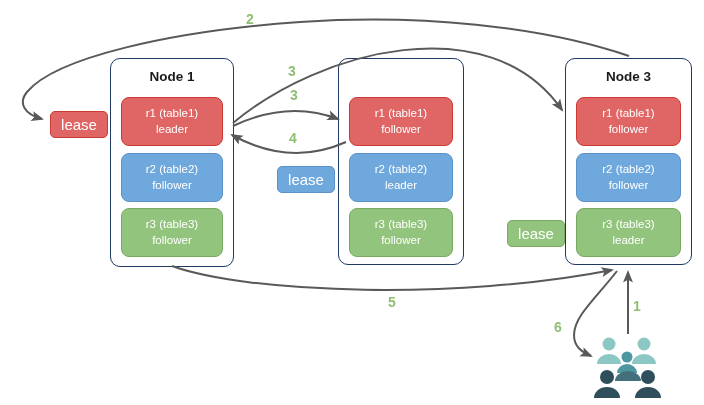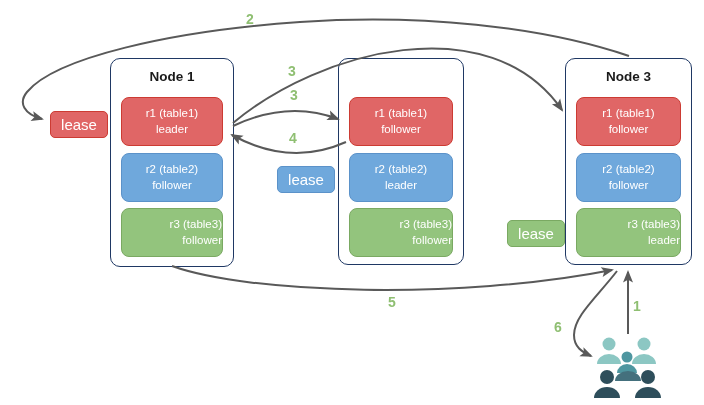--- a/index.html
+++ b/index.html
@@ -3,21 +3,21 @@
 <meta charset="utf-8">
 <style>
   html,body{margin:0;padding:0;background:#fff;font-family:"Liberation Sans",sans-serif;}
   .canvas{position:relative;width:704px;height:405px;background:#fff;overflow:hidden;}
 
   .node{position:absolute;background:#fff;border:1.6px solid var(--node-border);border-radius:10px;z-index:1;}
   .node-title{position:absolute;top:10px;left:0;right:0;text-align:center;font-weight:bold;font-size:13.5px;color:#1a1a1a;}
   .replica{position:absolute;left:10px;right:10px;height:47px;border-radius:8px;display:flex;flex-direction:column;align-items:center;justify-content:center;color:#fff;font-size:11.5px;line-height:1.32;text-align:center;}
   .replica.red{background:var(--red-fill);border:1px solid var(--red-border);}
   .replica.blue{background:var(--blue-fill);border:1px solid var(--blue-border);}
-  .replica.green{background:var(--green-fill);border:1px solid var(--green-border);align-items:flex-end;}
+  .replica.green{background:var(--green-fill);border:1px solid var(--green-border);}
   .r-pos1{top:38px;} .r-pos2{top:94px;text-align:center;} .r-pos3{top:149px;}
 
   .lease{position:absolute;width:56px;height:25px;border-radius:5px;display:flex;align-items:center;justify-content:center;color:#fff;font-size:15px;z-index:2;}
   .lease.red{background:var(--red-fill);border:1.5px solid var(--red-border);left:50px;top:111px;}
   .lease.blue{background:var(--blue-fill);border:1.5px solid var(--blue-border);left:277px;top:166px;}
   .lease.green{background:var(--green-fill);border:1.5px solid var(--green-border);left:507px;top:220px;}
 
   .step{position:absolute;font-weight:bold;font-size:14px;color:var(--step-label);z-index:6;}
   .s2{left:246px;top:11px;} .s3a{left:288px;top:63px;} .s3b{left:290px;top:87px;}
   .s4{left:289px;top:130px;} .s5{left:388px;top:294px;} .s6{left:554px;top:319px;} .s1{left:633px;top:298px;}

